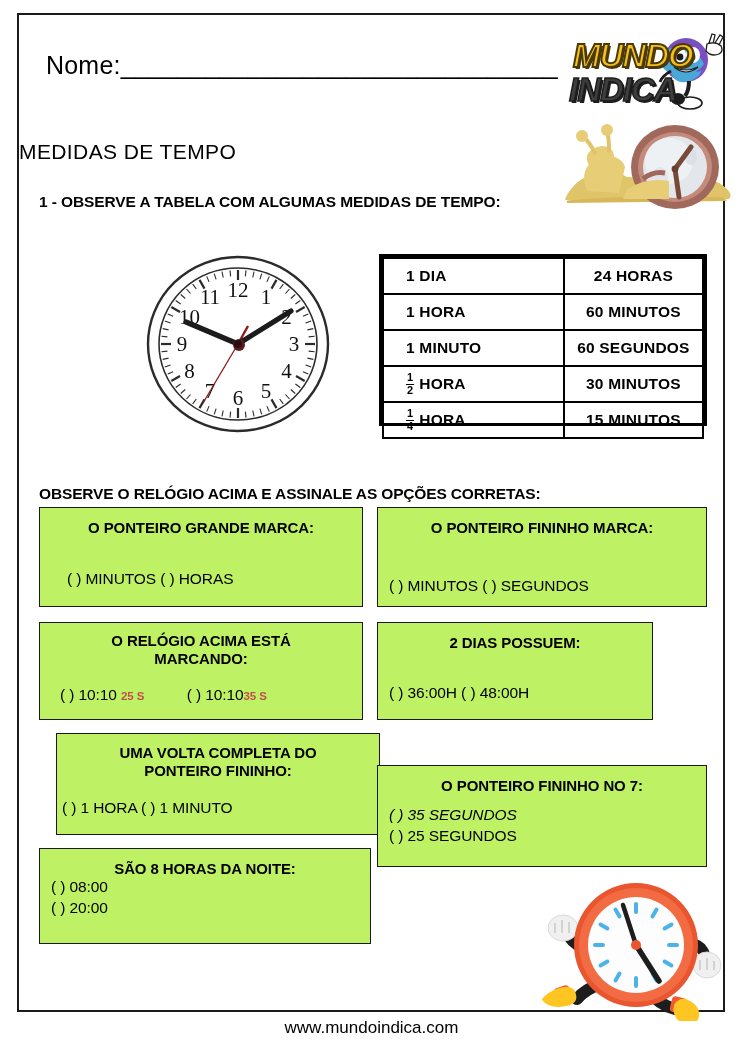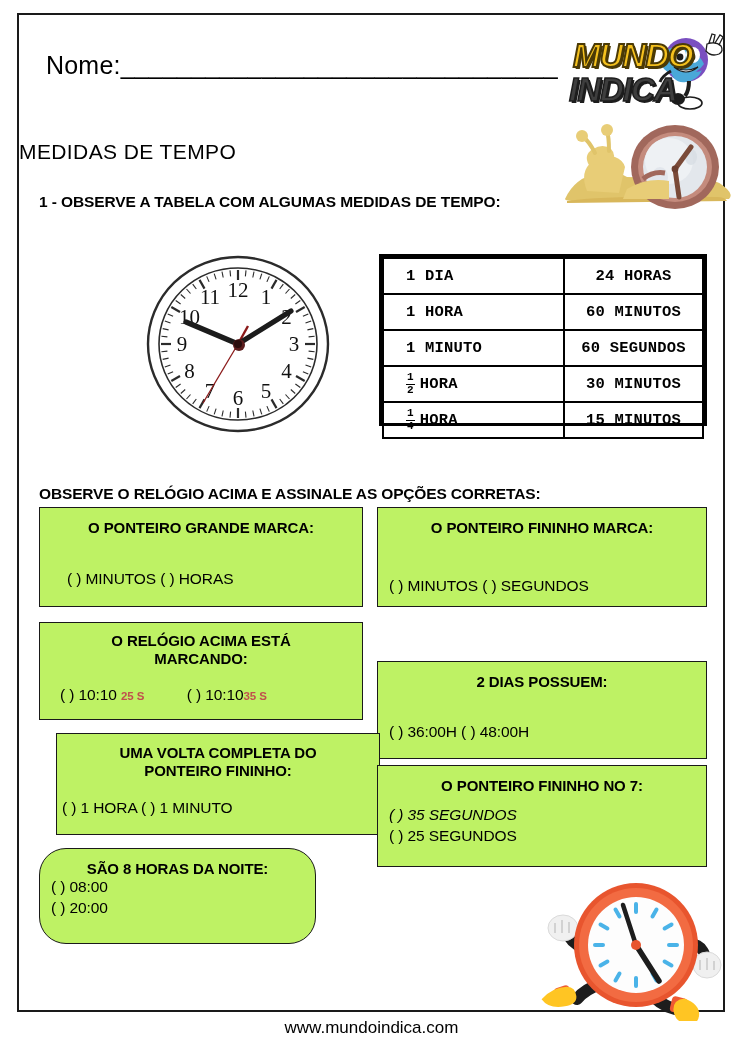--- a/index.html
+++ b/index.html
@@ -24,21 +24,21 @@
       -webkit-text-stroke:1.5px #1d1d1d;text-shadow:2px 2px 0 #1d1d1d;letter-spacing:-1px;}
 
   
   #snail{position:absolute;left:538px;top:104px;width:190px;height:92px;}
 
   
   #clockface{position:absolute;left:124px;top:238px;width:190px;height:182px;}
 
   
   #tbl{position:absolute;left:360px;top:239px;width:328px;height:172px;
-       border:3px solid #000;box-sizing:border-box;font-family:Liberation Mono, monospace;}
+       border:3px solid #000;box-sizing:border-box;}
   #tbl table{width:100%;height:100%;border-collapse:collapse;table-layout:fixed;}
   #tbl td{border:2.2px solid #000;font-size:15.5px;font-weight:bold;text-align:center;
           padding:0;height:34px;letter-spacing:.2px;}
   #tbl td.left{width:49%;}
   .frac{display:inline-block;vertical-align:middle;text-align:center;font-size:11px;line-height:1.02;
         margin-right:5px;position:relative;top:0;}
   .frac .num{display:block;border-bottom:1.4px solid #000;padding:0 1px;}
   .frac .den{display:block;padding:0 1px;}
   .fracrow{display:flex;align-items:center;justify-content:flex-start;padding-left:22px;}
 
@@ -272,38 +272,38 @@
     <div class="ohead" style="margin-top:9px;">O RELÓGIO ACIMA ESTÁ</div>
     <div class="ohead">MARCANDO:</div>
     <div class="oline" style="margin-top:17px;padding-left:20px;">
       <span>(   ) 10:10</span>
       <span class="red">25 S</span>
       <span style="display:inline-block;width:34px;"></span>
       <span>(   ) 10:10</span><span class="red">35 S</span>
     </div>
   </div>
 
-  <div class="obox" style="left:358px;top:607px;width:330px;height:98px;margin-top:39px;">
+  <div class="obox" style="left:358px;top:607px;width:276px;height:98px;">
     <div class="ohead" style="margin-top:11px;">2 DIAS POSSUEM:</div>
     <div class="oline" style="margin-top:32px;padding-left:11px;">(   ) 36:00H              (   ) 48:00H</div>
   </div>
 
   <div class="obox" style="left:37px;top:718px;width:324px;height:102px;">
     <div class="ohead" style="margin-top:10px;">UMA VOLTA COMPLETA DO</div>
     <div class="ohead">PONTEIRO FININHO:</div>
     <div class="oline" style="margin-top:18px;padding-left:5px;">(   ) 1 HORA      (   ) 1 MINUTO</div>
   </div>
 
   <div class="obox" style="left:358px;top:750px;width:330px;height:102px;">
     <div class="ohead" style="margin-top:11px;">O PONTEIRO FININHO NO 7:</div>
     <div class="oline" style="margin-top:11px;padding-left:11px;font-style:italic;">(   ) 35 SEGUNDOS</div>
     <div class="oline" style="margin-top:3px;padding-left:11px;">(   ) 25 SEGUNDOS</div>
   </div>
 
-  <div class="obox" style="left:20px;top:833px;width:277px;height:96px;border-radius:27px;">
+  <div class="obox" style="left:20px;top:833px;width:332px;height:96px;">
     <div class="ohead" style="margin-top:11px;">SÃO 8 HORAS DA NOITE:</div>
     <div class="oline" style="padding-left:11px;">(   ) 08:00</div>
     <div class="oline" style="margin-top:3px;padding-left:11px;">(   ) 20:00</div>
   </div>
 
   <div id="runner">
     <svg viewBox="0 0 200 148" width="200" height="148">
 
       <path d="M58 76 q-14 -2 -20 -12" stroke="#1d1d1d" stroke-width="11" fill="none" stroke-linecap="round"></path>
       <ellipse cx="32" cy="55" rx="15" ry="13" fill="#f0f0f0" stroke="#dadada" stroke-width="1"></ellipse>

